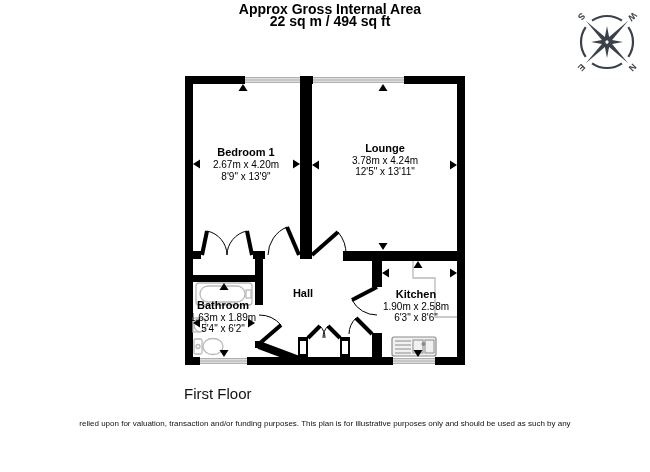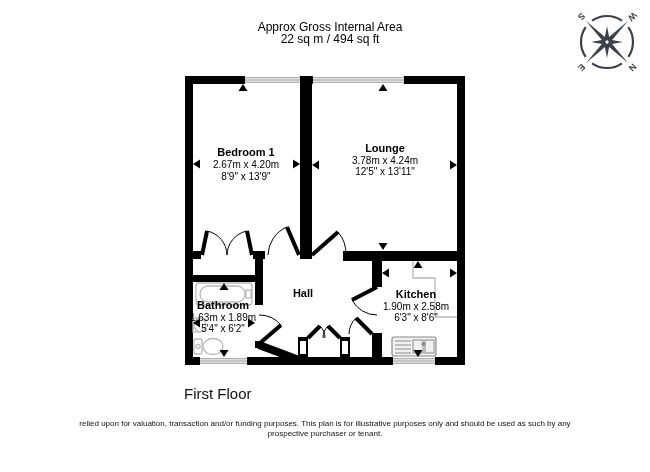--- a/index.html
+++ b/index.html
@@ -1,19 +1,19 @@
 <!DOCTYPE html>
 <html><head>
 <meta charset="utf-8">
 <style>
   html,body{margin:0;padding:0;}
   body{font-family:"Liberation Sans",sans-serif;background:#ffffff;}
   #page{position:relative;width:650px;height:472px;background:#ffffff;overflow:hidden;}
-  .hdr{position:absolute;left:155px;top:21px;width:350px;text-align:center;
-       font-weight:normal;font-size:12px;line-height:12px;color:#000;}
+  .hdr{position:absolute;left:155px;top:3px;width:350px;text-align:center;
+       font-weight:bold;font-size:14px;line-height:12px;color:#000;}
   .floor-label{position:absolute;left:184px;top:385px;font-size:15px;color:#111;}
   .disclaimer{position:absolute;left:10px;top:419px;width:630px;text-align:center;
        font-size:8px;line-height:10.4px;color:#111;}
   svg{position:absolute;left:0;top:0;}
   text{font-family:"Liberation Sans",sans-serif;fill:#000;}
   .room-name{font-size:11px;font-weight:bold;text-anchor:middle;}
   .room-dim{font-size:10px;text-anchor:middle;}
   .wall{fill:#000;stroke:none;}
   .win-line{stroke:#8f8f8f;stroke-width:1;}
   .door-arc{fill:none;stroke:#000;stroke-width:1;}
@@ -214,16 +214,15 @@
       <text class="compass-letter" x="36" y="3">E</text>
       <text class="compass-letter" x="0" y="39">S</text>
       <text class="compass-letter" x="-36" y="3">W</text>
     </g>
   </svg>
 
   <div class="floor-label">First Floor</div>
 
   <div class="disclaimer">
     <div>relied upon for valuation, transaction and/or funding purposes. This plan is for illustrative purposes only and should be used as such by any</div>
-    <div>prospective purchaser or tenant.</div>
   </div>
 
 </div>
 
 </body></html>

